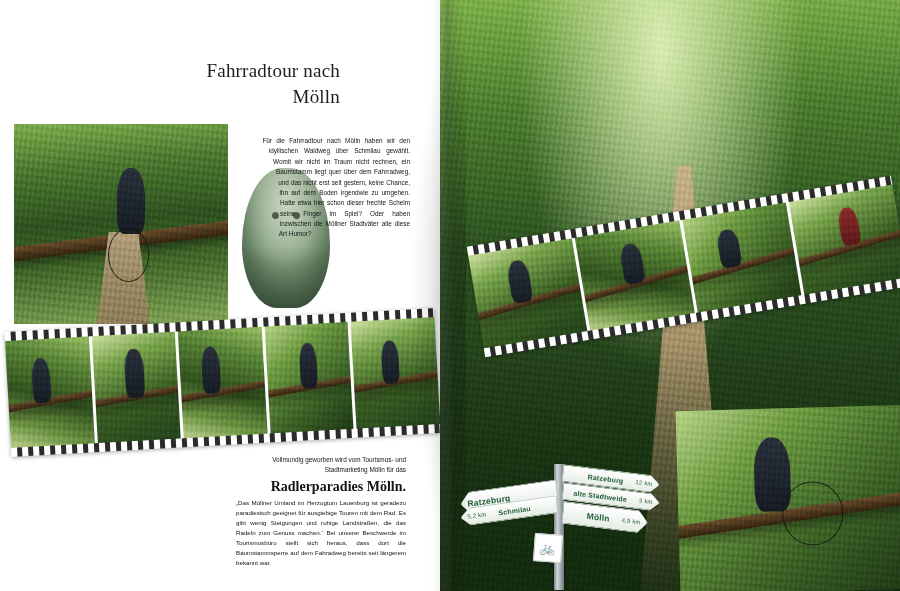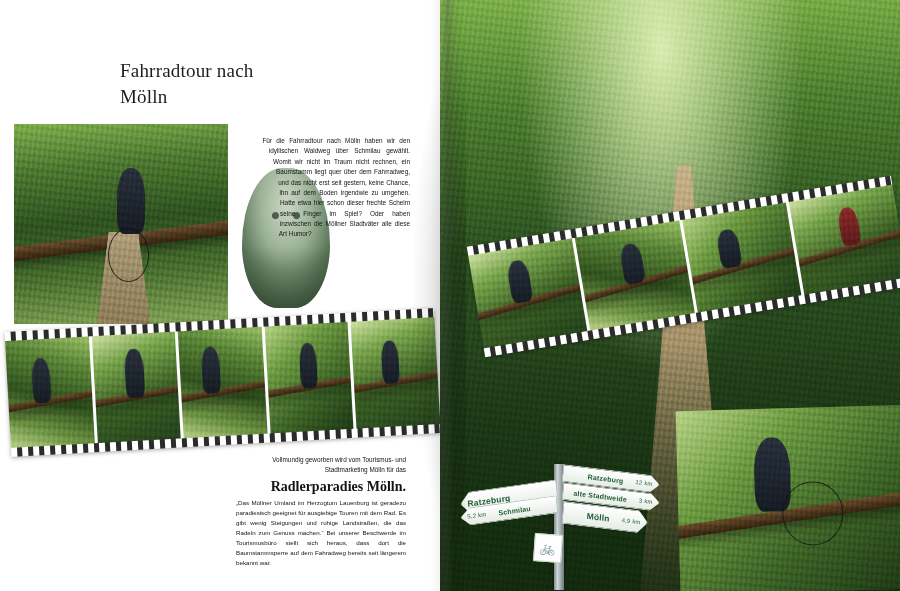--- a/index.html
+++ b/index.html
@@ -11,21 +11,21 @@
   }
   .page{position:absolute;inset:0;}
 
   
   .left-page{
     position:absolute;left:0;top:0;width:440px;height:591px;
     background:#ffffff;
   }
   .headline{
     position:absolute;left:120px;top:58px;width:220px;
-    text-align:left;
+    text-align:right;
     font-family:"Liberation Serif", serif;
     font-size:19px;line-height:1.35;color:#1d1d1d;
     letter-spacing:.2px;
   }
 
   
   .col-text{
     position:absolute;left:240px;top:136px;width:170px;
     font-size:6.4px;line-height:1.62;color:#141414;
     text-align:justify;

